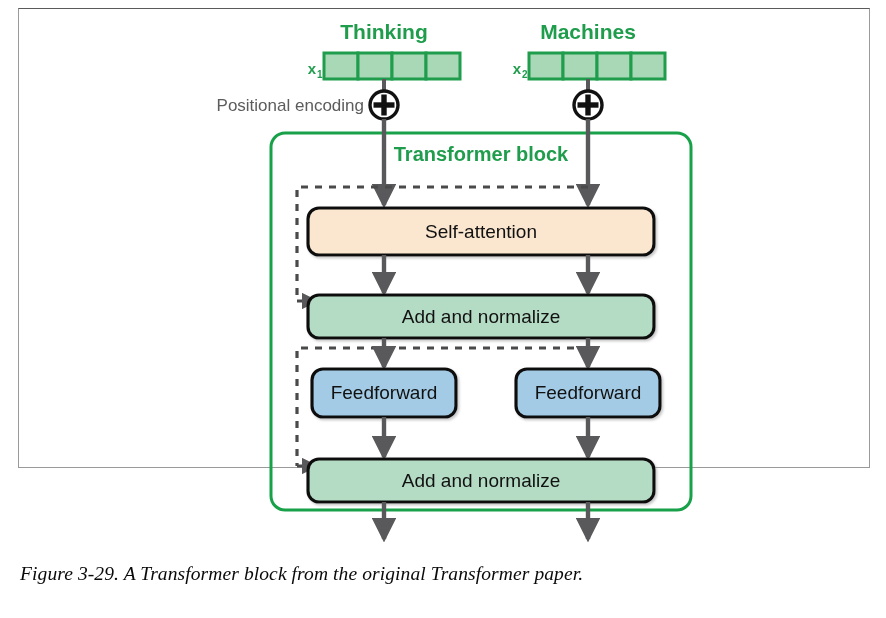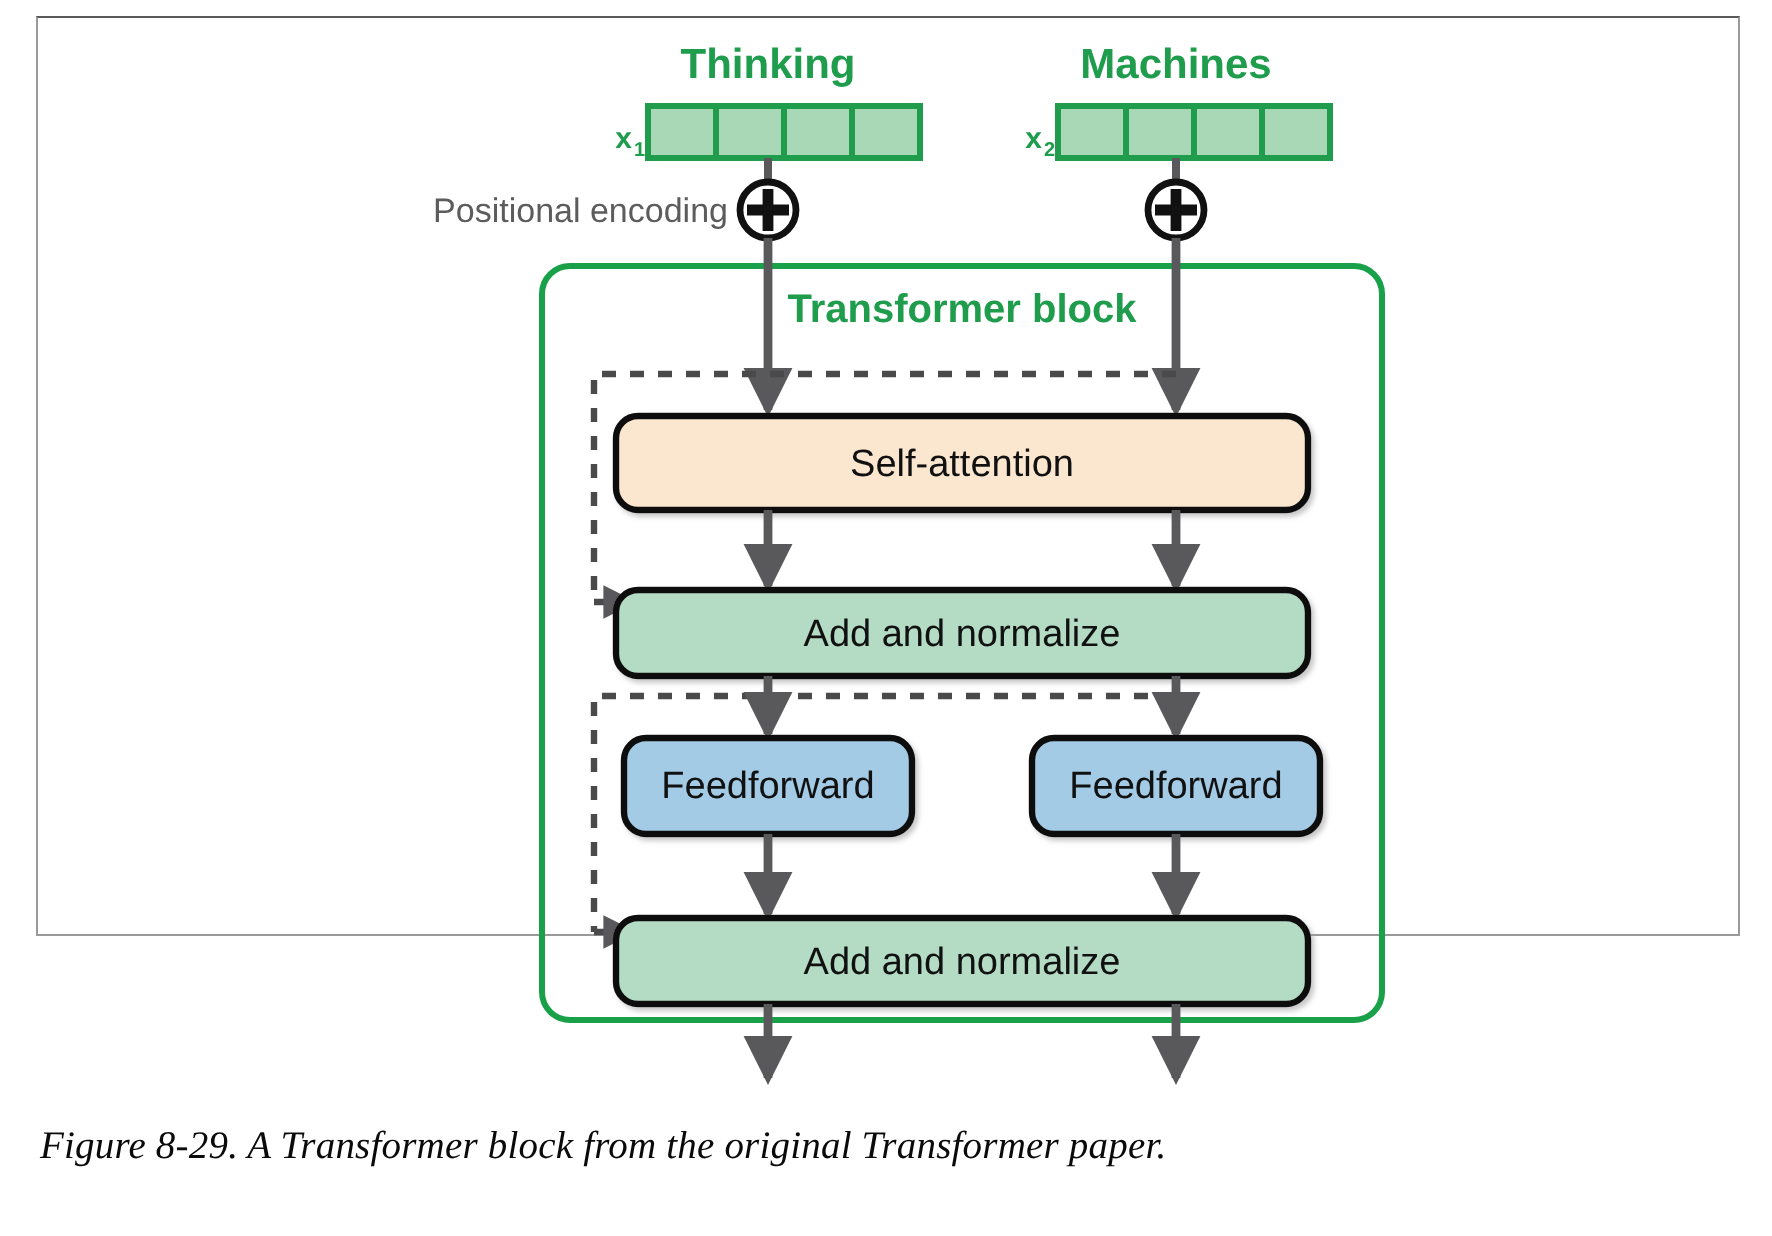--- a/index.html
+++ b/index.html
@@ -189,15 +189,15 @@
         <rect x="289" y="450" width="346" height="43" rx="11" ry="11" fill="#B4DCC4" stroke="#111111" stroke-width="3.2" filter="url(#softshadow)"></rect>
         <text class="blk-label" x="462" y="478" text-anchor="middle">Add and normalize</text>
       </g>
 
       <line x1="365" y1="493" x2="365" y2="530" stroke="#59595B" stroke-width="4.4" marker-end="url(#arrowGray)"></line>
       <line x1="569" y1="493" x2="569" y2="530" stroke="#59595B" stroke-width="4.4" marker-end="url(#arrowGray)"></line>
 
     </svg>
   </div>
 
-  <div id="caption">Figure 8-29. A Transformer block from the original Transformer paper.</div>
+  <div id="caption">Figure 3-29. A Transformer block from the original Transformer paper.</div>
 
 </div>
 
 </body></html>

